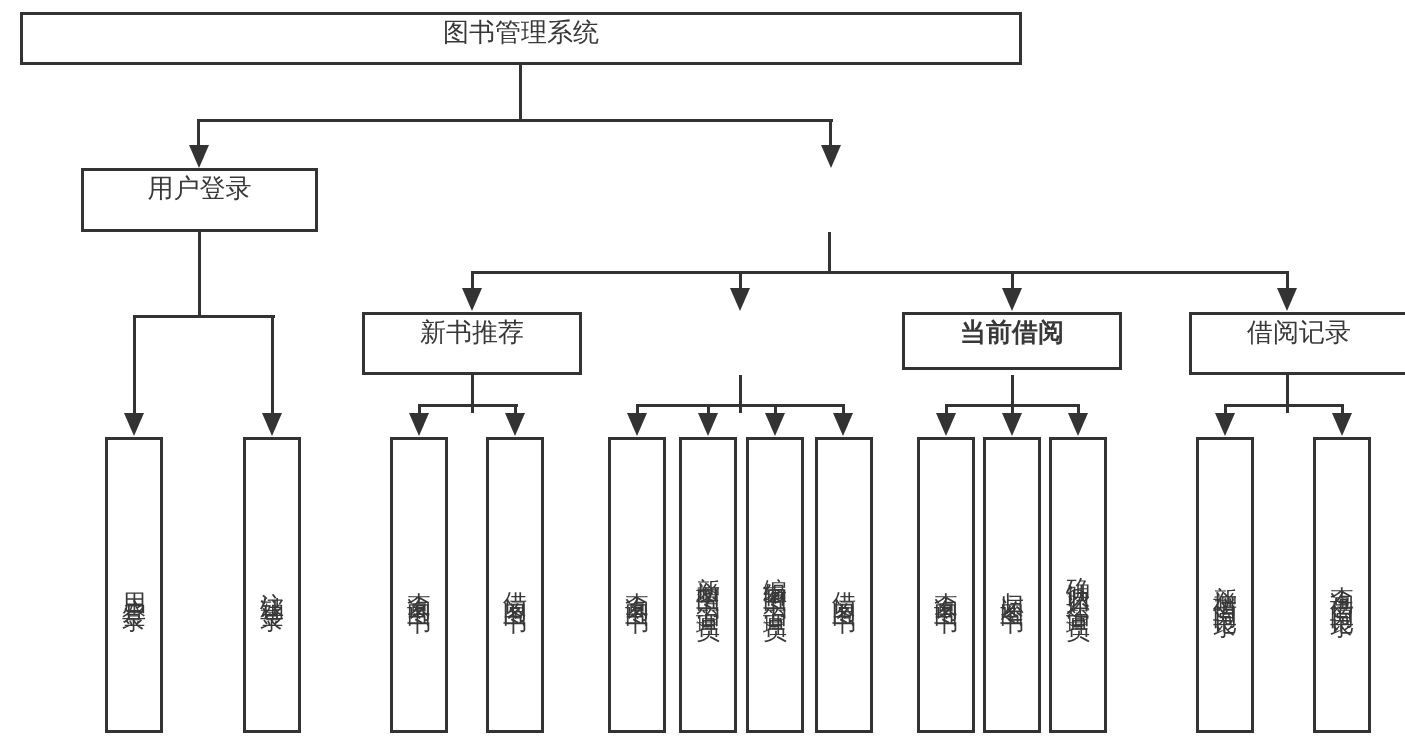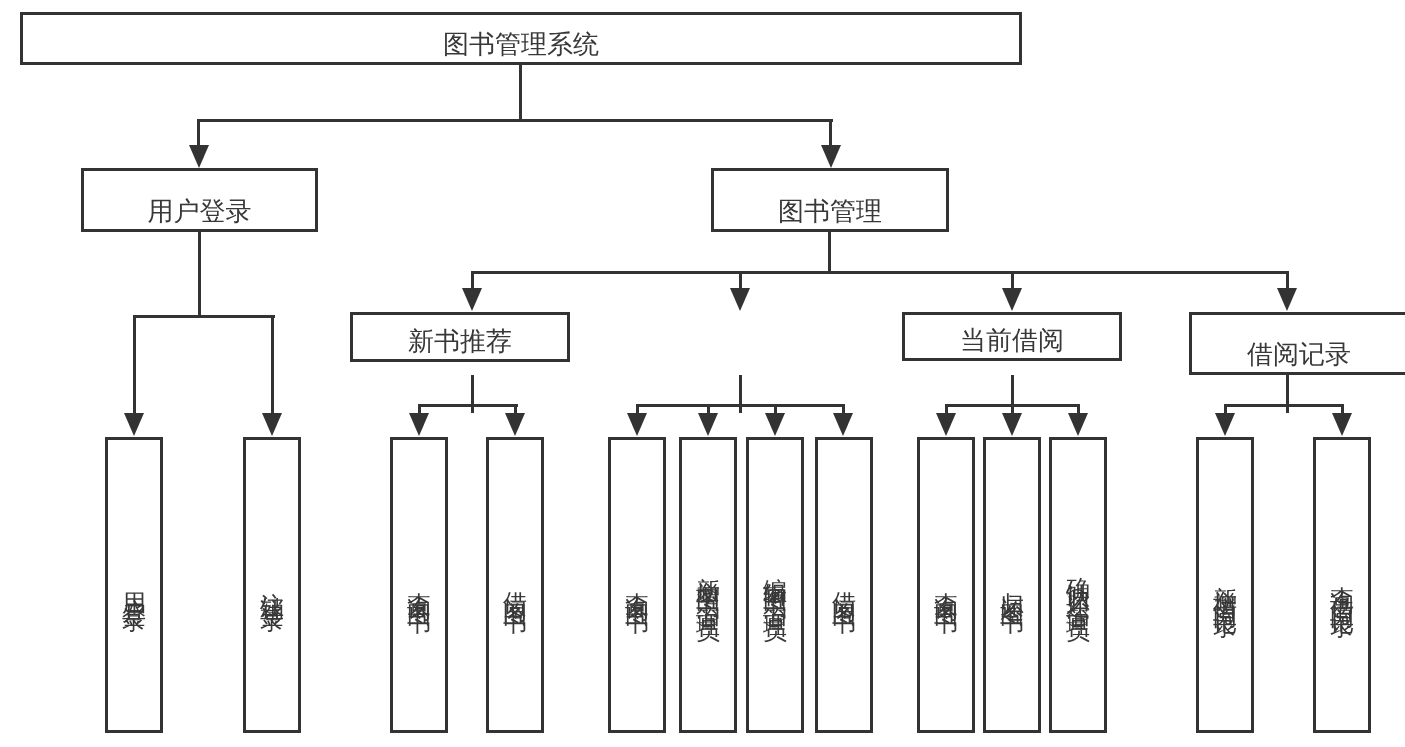--- a/index.html
+++ b/index.html
@@ -13,21 +13,21 @@
     width:1405px;height:747px;
     background:#ffffff;
     overflow:hidden;
   }
   
   .node{
     position:absolute;
     box-sizing:border-box;
     border:3px solid var(--line);
     background:#ffffff;
-    display:flex;align-items:flex-end;justify-content:center;
+    display:flex;align-items:flex-start;justify-content:center;
     color:var(--text);
     font-size:26px;
     white-space:nowrap;
   }
   .leaf{
     position:absolute;
     box-sizing:border-box;
     border:3px solid var(--line);
     background:#ffffff;
     width:58px;height:296px;top:437px;
@@ -72,46 +72,43 @@
   <div class="vline" style="left:519px;top:65px;height:54px;"></div>
   <div class="hline" style="left:197px;top:119px;width:636px;"></div>
   <div class="vline" style="left:197px;top:119px;height:29px;"></div>
   <div class="arrow" style="left:189px;top:145px;"></div>
   <div class="vline" style="left:829px;top:119px;height:29px;"></div>
   <div class="arrow" style="left:821px;top:145px;"></div>
 
   <div class="node" style="left:81px;top:168px;width:237px;height:64px;">
     <span>用户登录</span>
   </div>
-  <div class="node" style="left:711px;top:168px;width:238px;height:64px;">
-    <span>图书管理</span>
-  </div>
 
   <div class="vline" style="left:198px;top:232px;height:86px;"></div>
   <div class="hline" style="left:133px;top:315px;width:142px;"></div>
   <div class="vline" style="left:133px;top:315px;height:100px;"></div>
   <div class="arrow" style="left:124px;top:413px;"></div>
   <div class="vline" style="left:271px;top:315px;height:100px;"></div>
   <div class="arrow" style="left:262px;top:413px;"></div>
 
   <div class="vline" style="left:828px;top:232px;height:41px;"></div>
   <div class="hline" style="left:471px;top:271px;width:818px;"></div>
   <div class="vline" style="left:471px;top:271px;height:19px;"></div>
   <div class="arrow" style="left:462px;top:288px;"></div>
   <div class="vline" style="left:739px;top:271px;height:19px;"></div>
   <div class="arrow" style="left:730px;top:288px;"></div>
   <div class="vline" style="left:1011px;top:271px;height:19px;"></div>
   <div class="arrow" style="left:1002px;top:288px;"></div>
   <div class="vline" style="left:1286px;top:271px;height:19px;"></div>
   <div class="arrow" style="left:1277px;top:288px;"></div>
 
-  <div class="node" style="left:350px;top:312px;width:220px;height:50px;">
+  <div class="node" style="left:362px;top:312px;width:220px;height:63px;">
     <span>新书推荐</span>
   </div>
-  <div class="node" style="left:902px;top:312px;width:220px;height:49px;">
+  <div class="node" style="left:902px;top:312px;width:220px;height:58px;font-weight:bold;">
     <span>当前借阅</span>
   </div>
   <div class="node" style="left:1177px;top:312px;width:220px;height:63px;margin-left:12px;">
     <span>借阅记录</span>
   </div>
 
   <div class="vline" style="left:471px;top:375px;height:38px;"></div>
   <div class="hline" style="left:418px;top:404px;width:100px;"></div>
   <div class="vline" style="left:418px;top:404px;height:11px;"></div>
   <div class="arrow" style="left:409px;top:413px;"></div>

